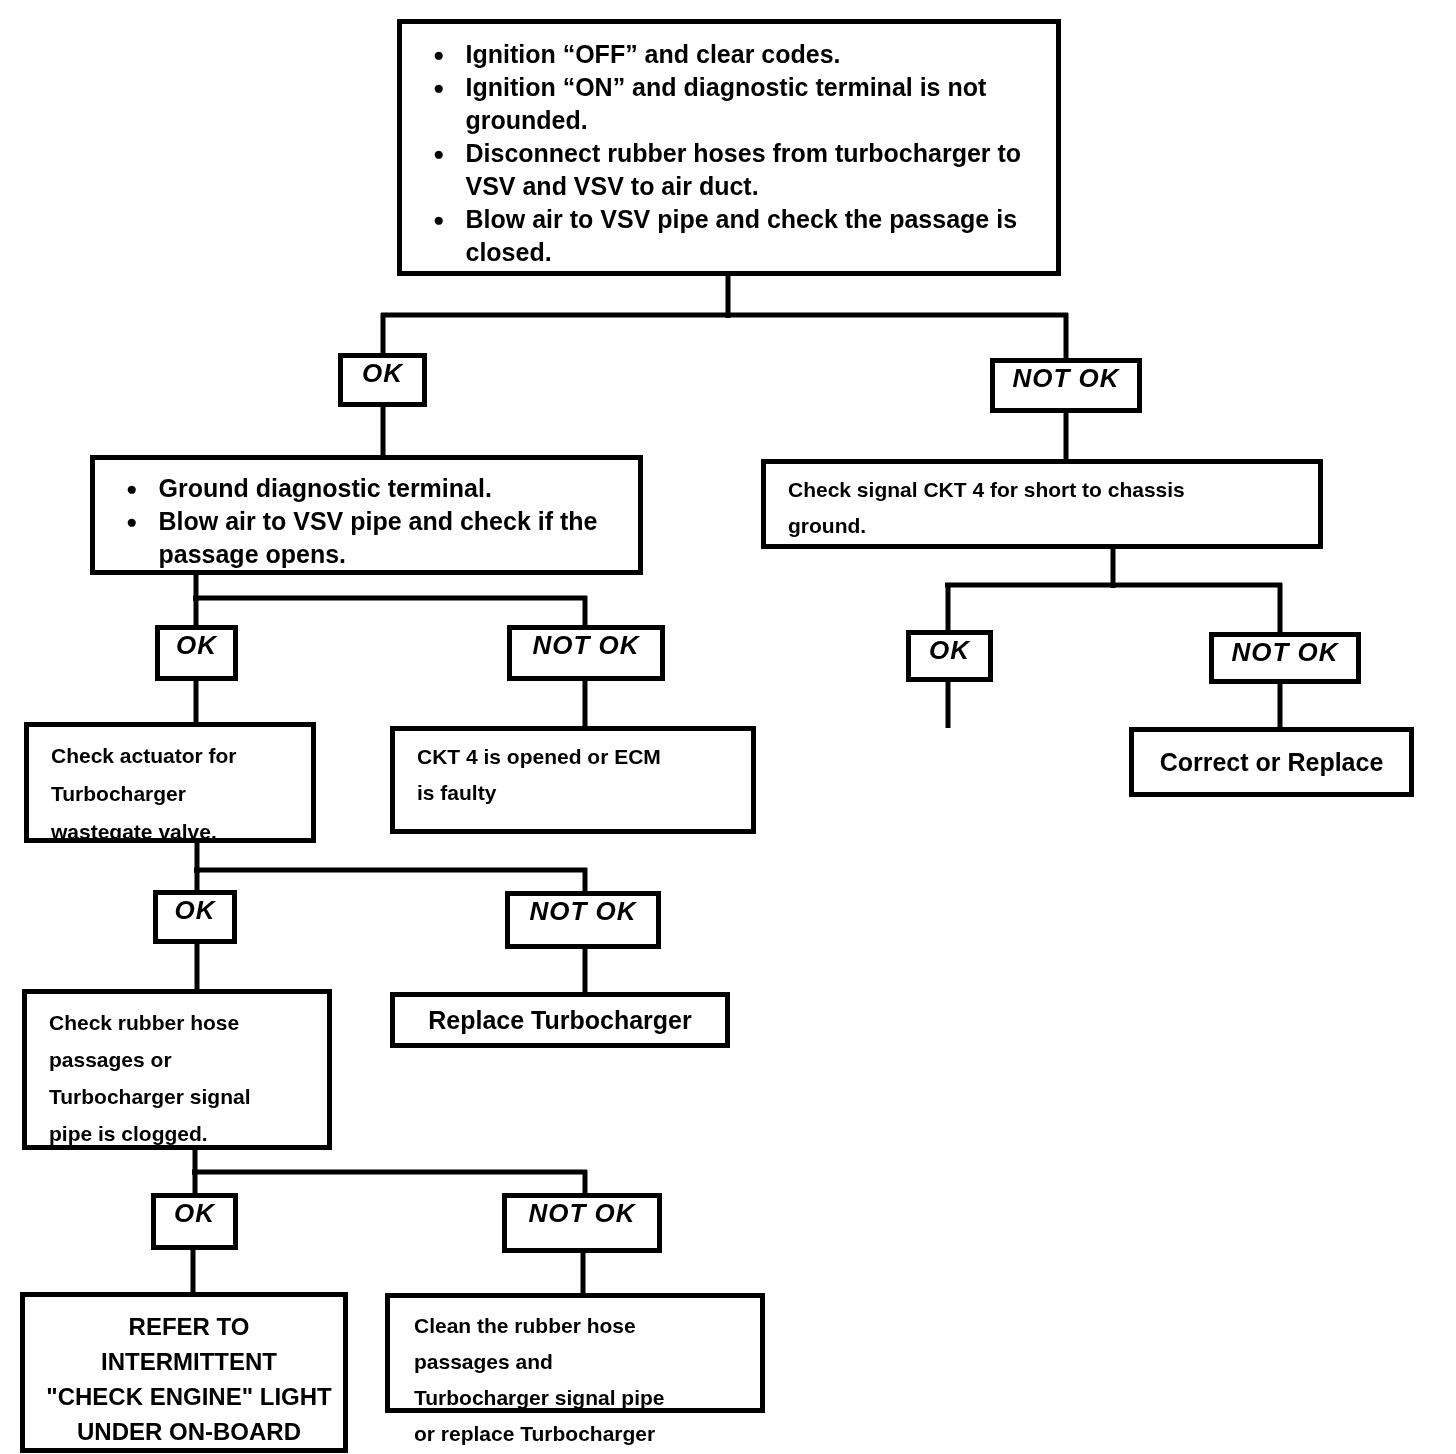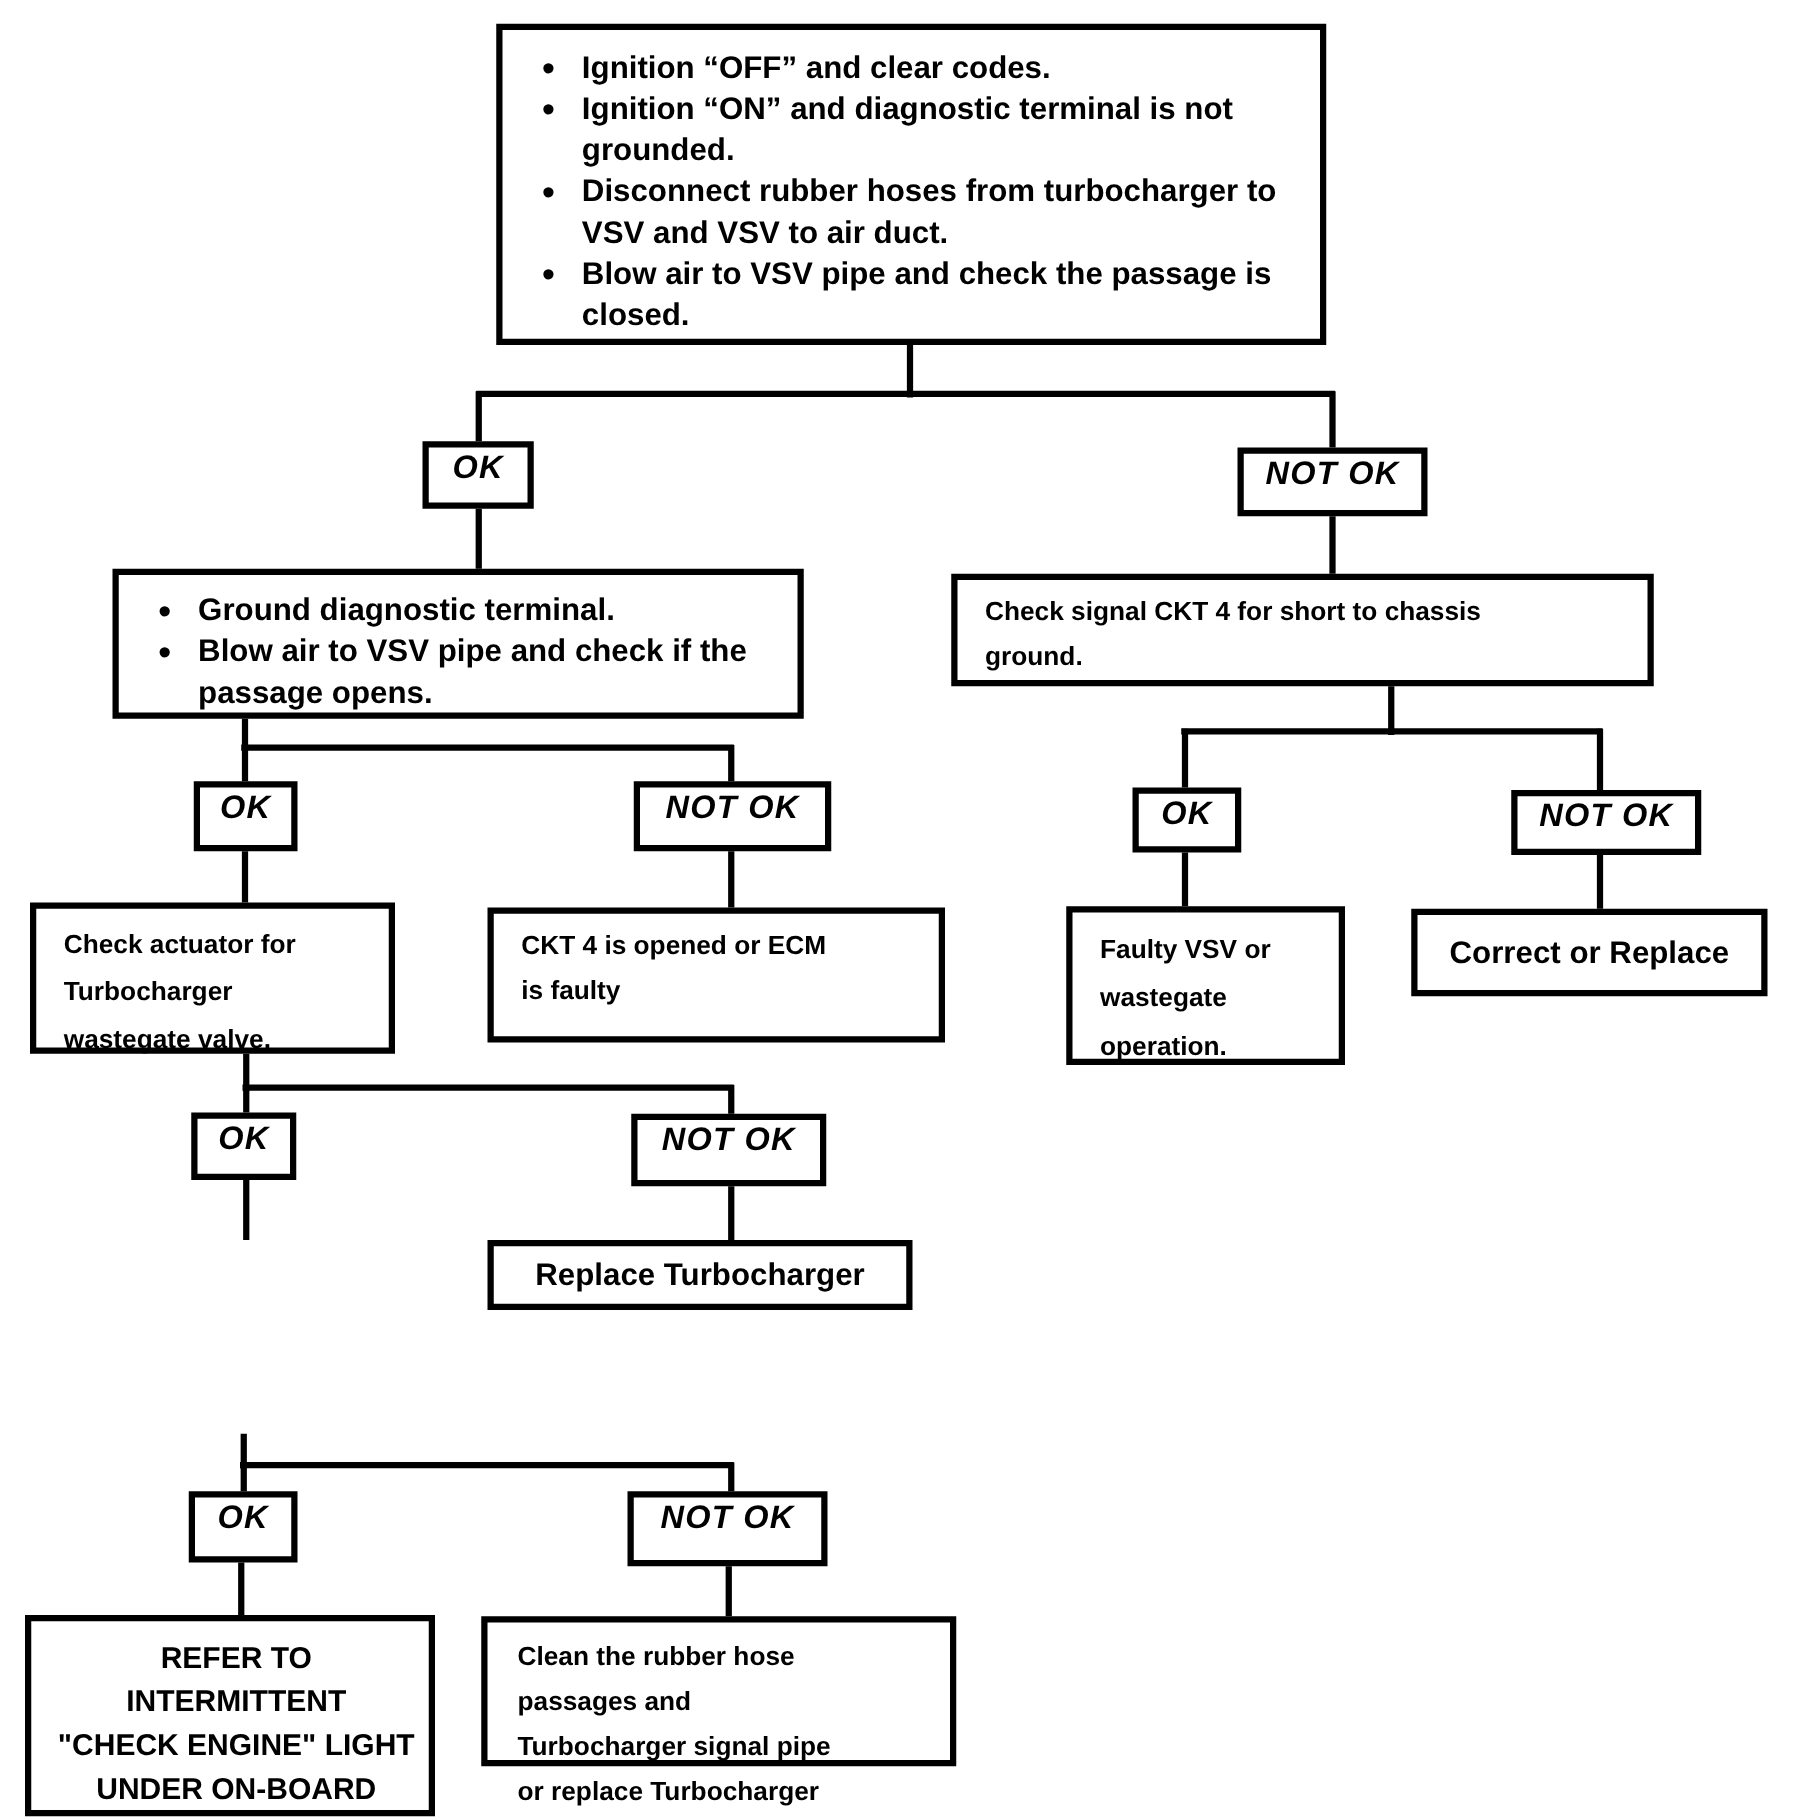--- a/index.html
+++ b/index.html
@@ -122,37 +122,38 @@
     <div class="txt" style="padding:10px 14px 0 22px; line-height:38px;">Check actuator for
 Turbocharger
 wastegate valve.</div>
   </div>
 
   <div class="node" style="left:390px; top:726px; width:366px; height:108px;">
     <div class="txt" style="padding:8px 6px 0 22px; line-height:36px;">CKT 4 is opened or ECM
 is faulty</div>
   </div>
 
-  <div class="node" style="left:853px; top:725px; width:223px; height:127px;">
-    <div class="txt" style="padding:10px 4px 0 22px; line-height:39px;">Faulty VSV or
-wastegate
-operation.</div>
-  </div>
 
   <div class="node center-line" style="left:1129px; top:727px; width:285px; height:70px;">
       <span>Correct or Replace</span>
     </div>
 
   <div class="node label-node" style="left:153px; top:890px; width:84px; height:54px;">
       <span>OK</span>
     </div>
   <div class="node label-node" style="left:505px; top:891px; width:156px; height:58px;">
       <span>NOT OK</span>
     </div>
 
+  <div class="node" style="left:22px; top:989px; width:310px; height:161px;">
+    <div class="txt" style="padding:10px 4px 0 22px; line-height:37px;">Check rubber hose
+passages or
+Turbocharger signal
+pipe is clogged.</div>
+  </div>
 
   <div class="node center-line" style="left:390px; top:992px; width:340px; height:56px;">
       <span>Replace Turbocharger</span>
     </div>
 
   <div class="node label-node" style="left:151px; top:1193px; width:87px; height:57px;">
       <span>OK</span>
     </div>
   <div class="node label-node" style="left:502px; top:1193px; width:160px; height:60px;">
       <span>NOT OK</span>

